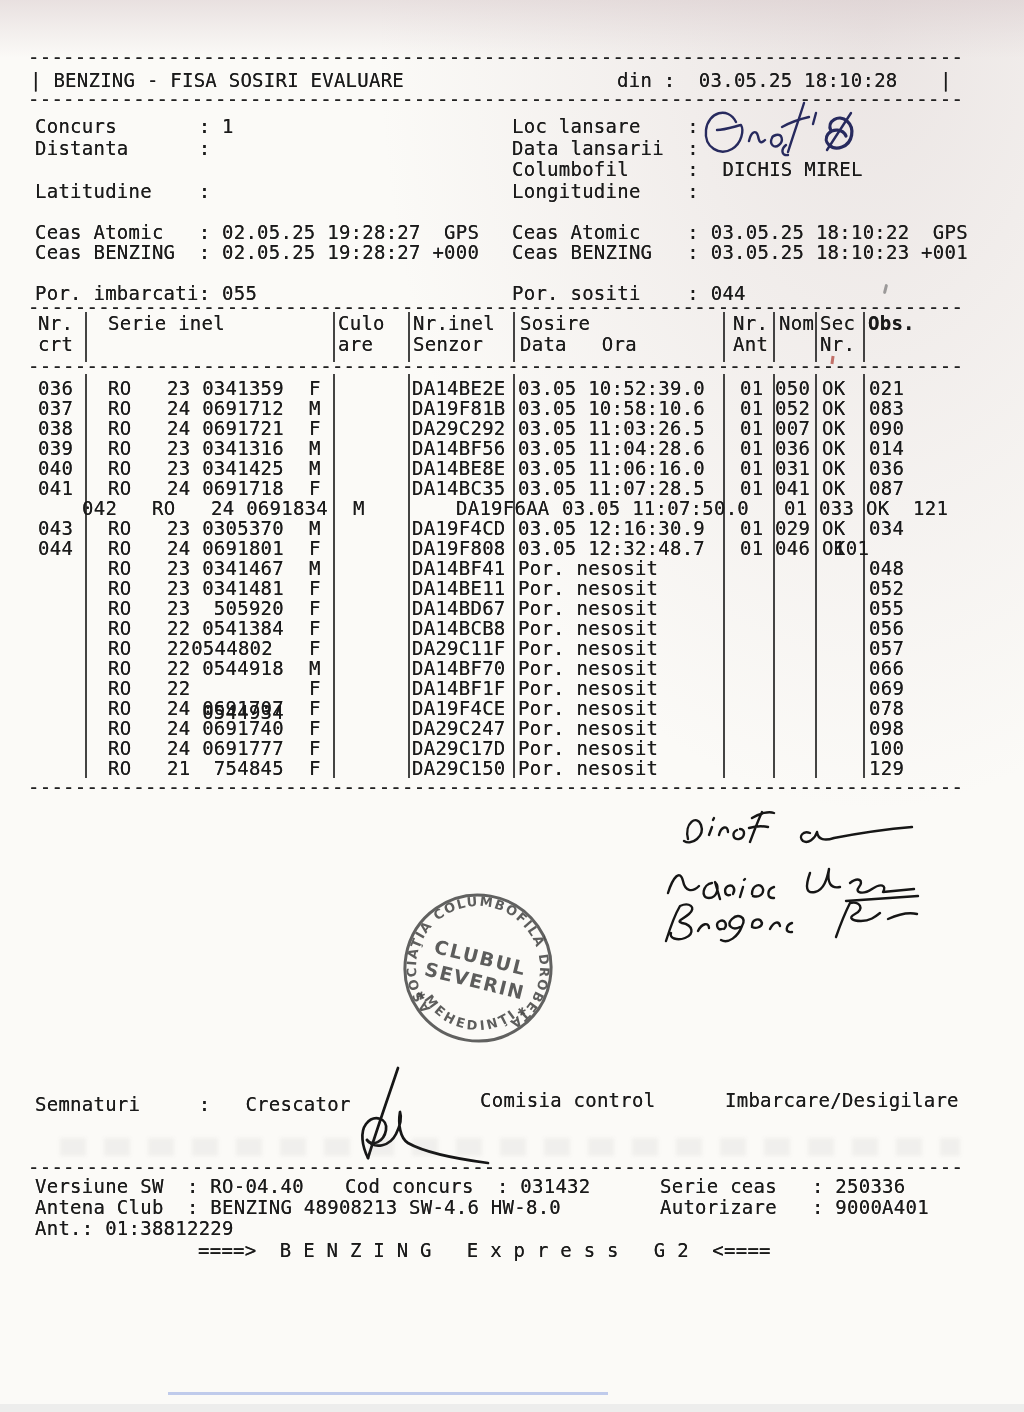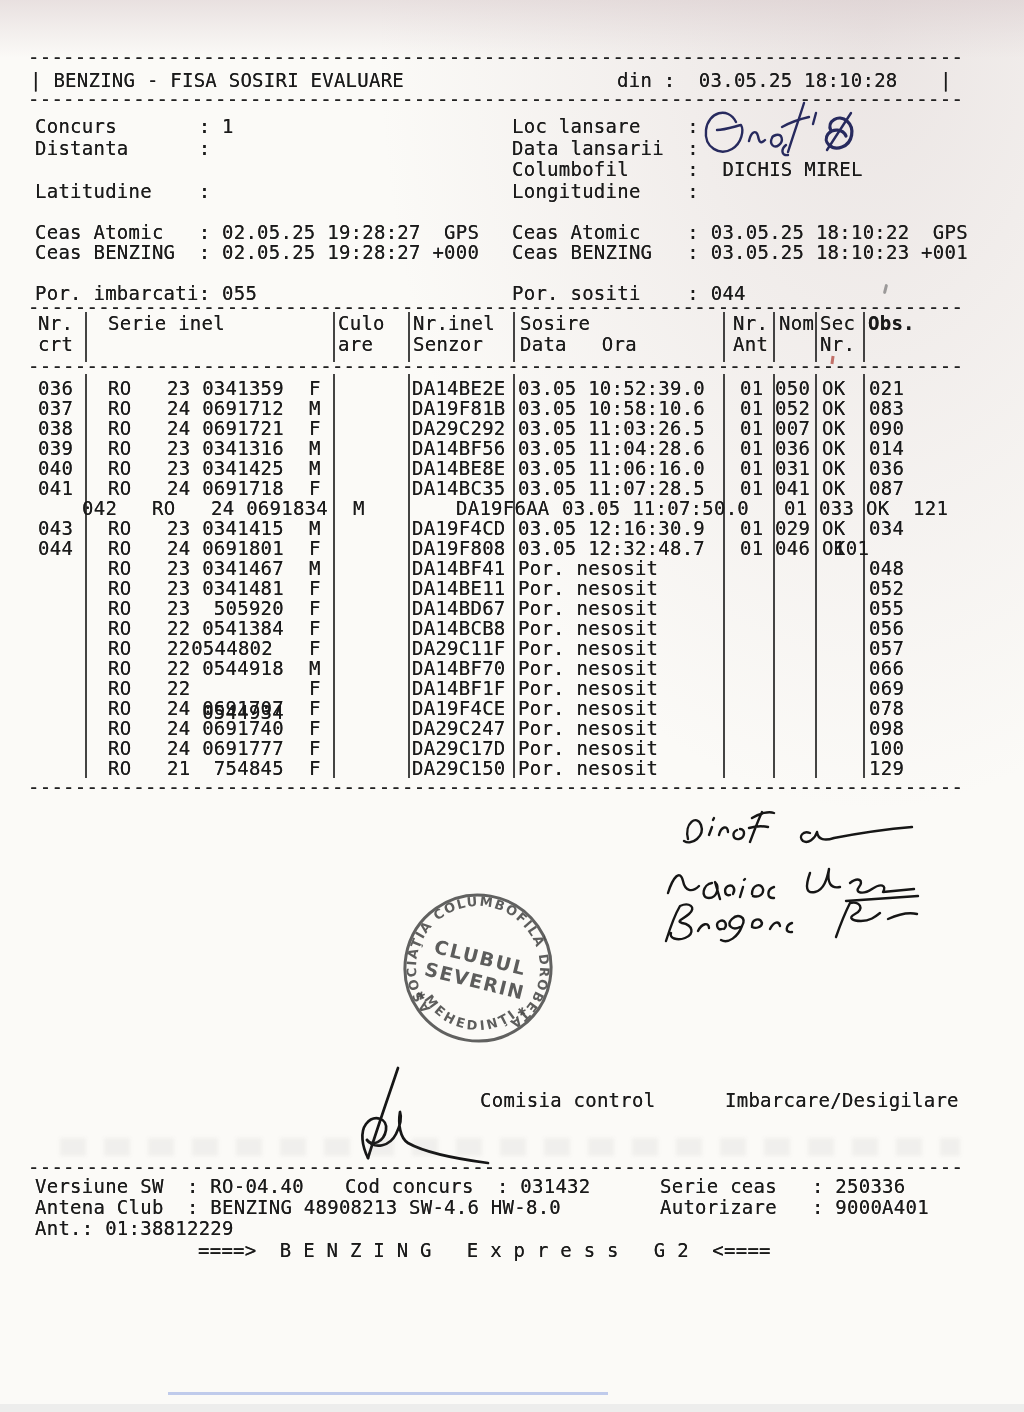--- a/index.html
+++ b/index.html
@@ -204,21 +204,21 @@
           <span class="mono cell" style="left: 518px;">03.05 11:07:50.0</span>
           <span class="mono cell" style="left: 740px;">01</span>
           <span class="mono cell" style="left: 775px;">033</span>
           <span class="mono cell" style="left: 822px;">OK</span>
           <span class="mono cell" style="left: 869px;">121</span>
         </div>
         <div class="trow" style="top: 140px;">
           <span class="mono cell" style="left: 38px;">043</span>
           <span class="mono cell" style="left: 108px;">RO</span>
           <span class="mono cell" style="left: 167px;">23</span>
-          <span class="mono cell r" style="left: 200px; width: 84px;">0341415</span>
+          <span class="mono cell r" style="left: 200px; width: 84px;">0305370</span>
           <span class="mono cell" style="left: 309px;">M</span>
           <span class="mono cell" style="left: 412px;">DA19F4CD</span>
           <span class="mono cell" style="left: 518px;">03.05 12:16:30.9</span>
           <span class="mono cell" style="left: 740px;">01</span>
           <span class="mono cell" style="left: 775px;">029</span>
           <span class="mono cell" style="left: 822px;">OK</span>
           <span class="mono cell" style="left: 869px;">034</span>
         </div>
         <div class="trow" style="top: 160px;">
           <span class="mono cell" style="left: 38px;">044</span>
@@ -422,20 +422,21 @@
       </text>
       <text class="stampink" font-size="11" x="34" y="133">✱</text>
       <text class="stampink" font-size="11" x="136" y="131">✱</text>
       <g transform="rotate(4 90 92)">
         <text class="stampink" font-size="19" letter-spacing="2" text-anchor="middle" x="90" y="88">CLUBUL</text>
         <text class="stampink" font-size="19" letter-spacing="1.5" text-anchor="middle" x="90" y="112">SEVERIN</text>
       </g>
     </g>
   </svg>
 
+  <span class="mono" style="left:35px;top:1094px">Semnaturi     :   Crescator</span>
   <span class="mono" style="left:480px;top:1090px">Comisia control</span>
   <span class="mono" style="left:725px;top:1090px">Imbarcare/Desigilare</span>
 
   <svg style="left:250px;top:1062px" width="260" height="120" viewBox="0 0 260 120">
     <path class="ink-black" style="stroke-width:2.7" d="M148,6 C140,30 128,64 118,96"></path>
     <path class="ink-black" style="stroke-width:2.7" d="M118,96 C112,84 110,70 116,62 C124,52 138,56 136,68 C134,80 122,85 117,78"></path>
     <path class="ink-black" style="stroke-width:2.7" d="M117,78 C125,88 140,84 146,72 C150,64 152,56 150,50 C148,62 150,76 158,81 C172,89 200,96 238,101"></path>
   </svg>
 
   <div class="ghost"></div>

